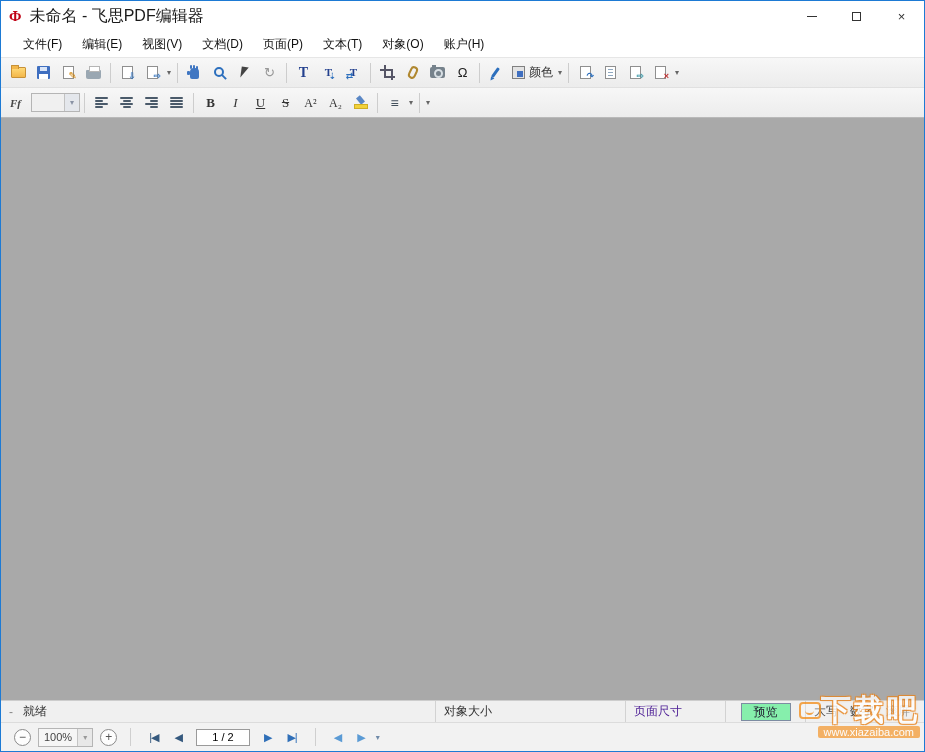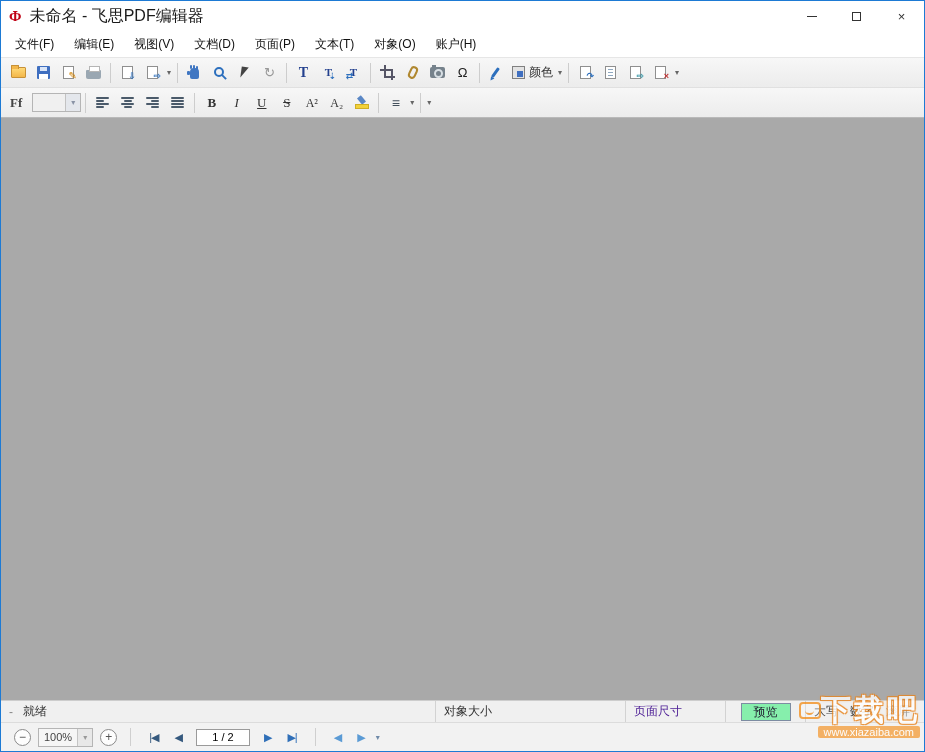--- a/index.html
+++ b/index.html
@@ -11,21 +11,21 @@
   .titlebar{height:30px;display:flex;align-items:center;background:#fff;padding-left:8px;flex:none}
   .appicon{color:#c00014;font-weight:bold;font-size:15px;font-family:"Liberation Serif",serif;margin-right:8px;line-height:1}
   .wtitle{font-size:16px;color:#1a1a1a}
   .wbtns{margin-left:auto;display:flex;height:100%}
   .wbtn{width:45px;height:100%;display:flex;align-items:center;justify-content:center;cursor:default}
   .min-bar{width:10px;height:1px;background:#333}
   .max-box{width:9px;height:9px;border:1px solid #333}
   .close-x{font-size:13px;color:#333;line-height:1}
 
   
-  .menubar{height:27px;display:flex;align-items:center;background:#fff;padding-left:4px;border-bottom:1px solid #e6e6e6;flex:none}
+  .menubar{height:27px;display:flex;align-items:center;background:#fff;padding-left:12px;border-bottom:1px solid #e6e6e6;flex:none}
   .menu-item{padding:0 10px;line-height:26px;font-size:12px;color:#111;cursor:default}
 
   
   .toolbar{height:30px;display:flex;align-items:center;background:linear-gradient(#f7f7f7,#ececec);padding:0 5px;flex:none}
   .tb1{border-bottom:1px solid #e0e0e0}
   .tb2{border-bottom:1px solid #b9b9b9}
   .sep{width:1px;height:20px;background:#cdcdcd;margin:0 4px;flex:none}
   .tbtn{min-width:25px;height:24px;padding:0 2px;display:flex;align-items:center;justify-content:center;border:1px solid transparent;border-radius:2px;flex:none;cursor:default}
   .dd{font-size:8px;color:#666;padding:0 2px;display:flex;align-items:center;height:24px}
 
@@ -62,21 +62,21 @@
   .ic-camera{width:15px;height:11px;background:#76828c;border-radius:2px;position:relative}
   .ic-camera::before{content:"";position:absolute;left:50%;top:50%;width:5px;height:5px;margin:-3.5px 0 0 -3.5px;border:2px solid #d9e0e5;border-radius:50%}
   .ic-camera::after{content:"";position:absolute;top:-2px;left:2px;width:4px;height:2px;background:#76828c}
   .ic-pen{width:3px;height:11px;background:#2c6fbd;transform:rotate(35deg);border-radius:1px;position:relative;margin-right:2px}
   .ic-pen::after{content:"";position:absolute;bottom:-4px;left:0;width:0;height:0;border-top:4px solid #2c6fbd;border-left:2px solid transparent;border-right:2px solid transparent}
   .ic-swatch{width:13px;height:13px;border:1px solid #808080;background:#e3e3e3;position:relative;margin-right:4px}
   .ic-swatch::after{content:"";position:absolute;right:1px;bottom:1px;width:6px;height:6px;background:#3f6fc0}
   .tlabel{font-size:12px;color:#333}
 
   
-  .ff{font-family:"Liberation Serif",serif;font-weight:bold;font-size:13px;color:#444;padding:0 4px}
+  .ff{font-family:"Liberation Serif",serif;font-style:italic;font-weight:bold;font-size:11px;color:#444;padding:0 4px}
   .font-input{width:150px;height:19px;border:1px solid #ababab;background:#fff;font-size:12px;padding:0 4px;font-family:"Liberation Sans",sans-serif;color:#222}
   .combo{display:flex;align-items:center;height:19px;border:1px solid #b5b5b5;background:#f0f0f0;margin-left:6px}
   .combo input{width:32px;height:100%;border:none;background:transparent;font-size:11px;padding:0 3px}
   .combo .arr{width:15px;height:100%;border-left:1px solid #c2c2c2;background:#e4e7ec;display:flex;align-items:center;justify-content:center;font-size:8px;color:#8a93a5}
   .ic-align{width:13px;height:12px;display:flex;flex-direction:column;justify-content:space-between}
   .ic-align b{display:block;height:2px;width:13px;background:#4a5a6a;border-radius:1px}
   .al-l b:nth-child(2),.al-l b:nth-child(4){width:8px}
   .al-c b:nth-child(2),.al-c b:nth-child(4){width:8px;margin:0 auto}
   .al-r b:nth-child(2),.al-r b:nth-child(4){width:8px;margin-left:auto}
   .fmt{font-family:"Liberation Serif",serif;font-size:13px;color:#333;line-height:1}

